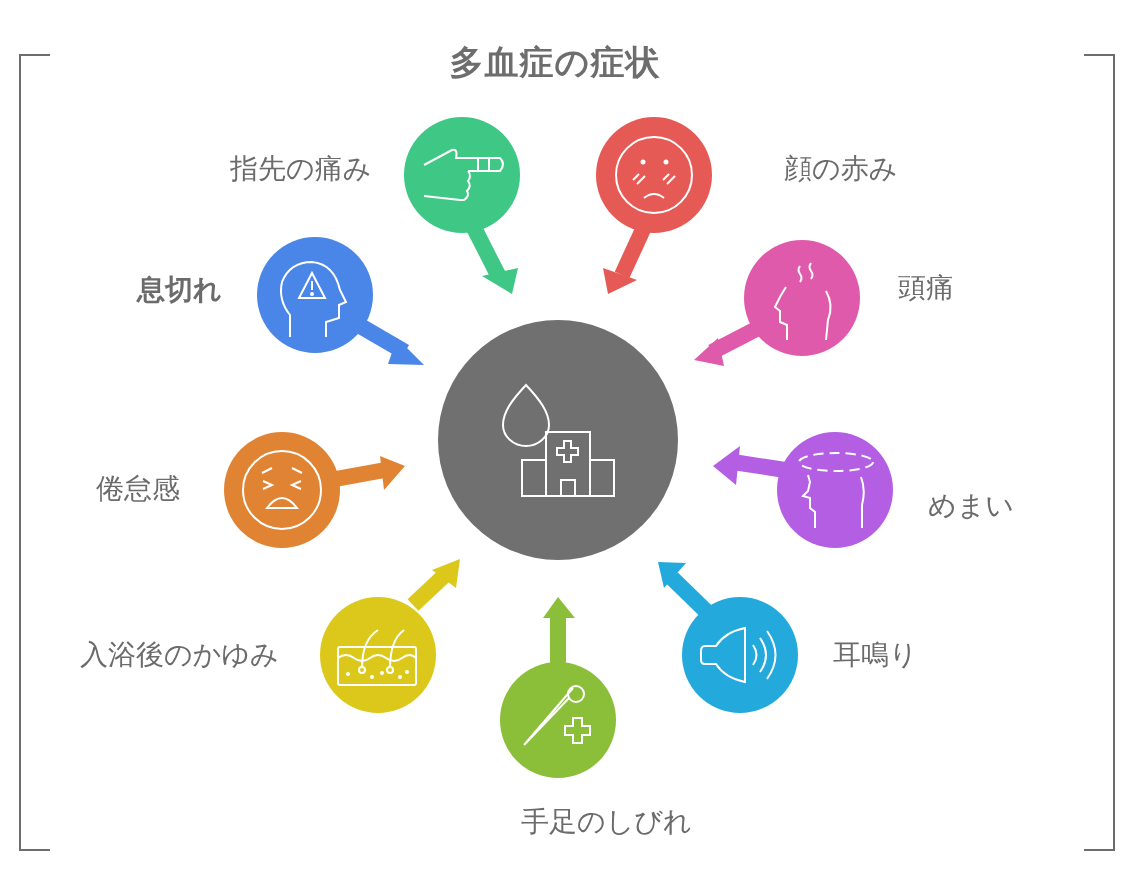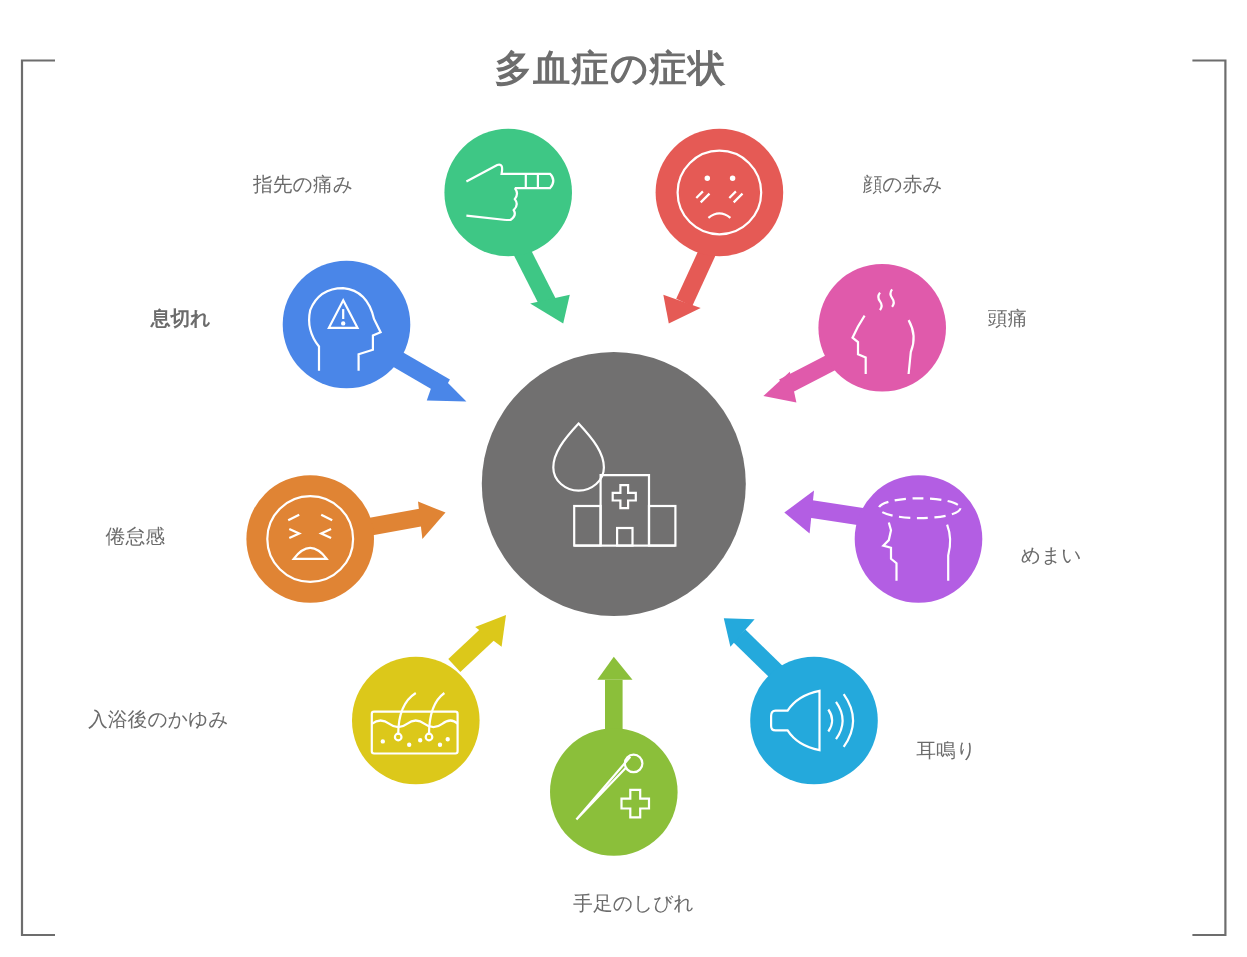--- a/index.html
+++ b/index.html
@@ -1,18 +1,18 @@
 <!DOCTYPE html>
 <html><head>
 <meta charset="utf-8">
 <style>
   html,body{margin:0;padding:0;background:#ffffff;}
   body{width:1134px;height:870px;position:relative;overflow:hidden;font-family:"DejaVu Sans","Liberation Sans",sans-serif;}
   .title{position:absolute;left:0;top:40px;width:1110px;text-align:center;font-size:34px;font-weight:bold;color:#6d6d6d;letter-spacing:1px;}
-  .label{position:absolute;font-size:18px;color:#6b6b6b;white-space:nowrap;line-height:30px;}
+  .label{position:absolute;font-size:28px;color:#6b6b6b;white-space:nowrap;line-height:30px;}
   svg.main{position:absolute;left:0;top:0;}
 </style>
 </head>
 <body>
 
 <svg class="main" width="1134" height="870" viewBox="0 0 1134 870">
 
   <g stroke="#6d6d6d" stroke-width="2" fill="none">
     <polyline points="50,55 20,55 20,850 50,850"></polyline>
   </g>
@@ -143,18 +143,18 @@
       <path d="M753,645 Q760,655 753,665 M760,638 Q772,655 760,672 M767,631 Q784,655 767,679"></path>
     </g>
   </g>
 </svg>
 
 <div class="title">多血症の症状</div>
 
 <div class="label" style="left:230px;top:154px;">指先の痛み</div>
 <div class="label" style="left:784px;top:154px;">顔の赤み</div>
 <div class="label" style="left:137px;top:275px;font-weight:bold;">息切れ</div>
-<div class="label" style="left:898px;top:275px;">頭痛</div>
+<div class="label" style="left:898px;top:275px;font-family:Liberation Mono, monospace;">頭痛</div>
 <div class="label" style="left:96px;top:474px;">倦怠感</div>
 <div class="label" style="left:928px;top:470px;margin-top:21px;">めまい</div>
 <div class="label" style="left:80px;top:640px;">入浴後のかゆみ</div>
 <div class="label" style="left:480px;top:807px;margin-left:41px;">手足のしびれ</div>
-<div class="label" style="left:833px;top:640px;margin-top:28px;">耳鳴り</div>
+<div class="label" style="left:833px;top:640px;">耳鳴り</div>
 
 </body></html>

